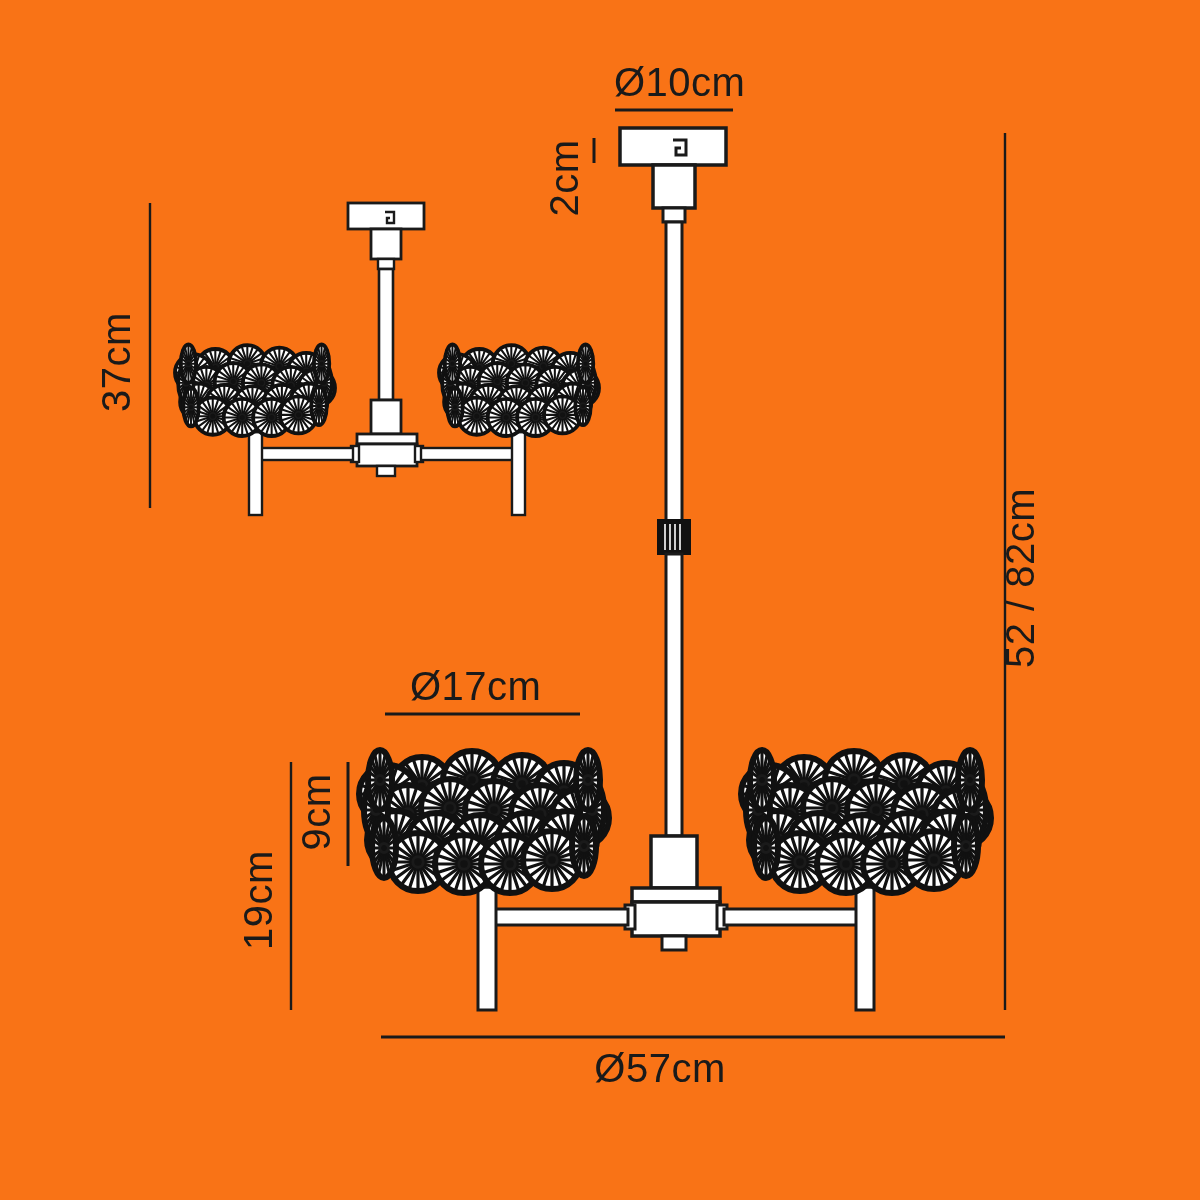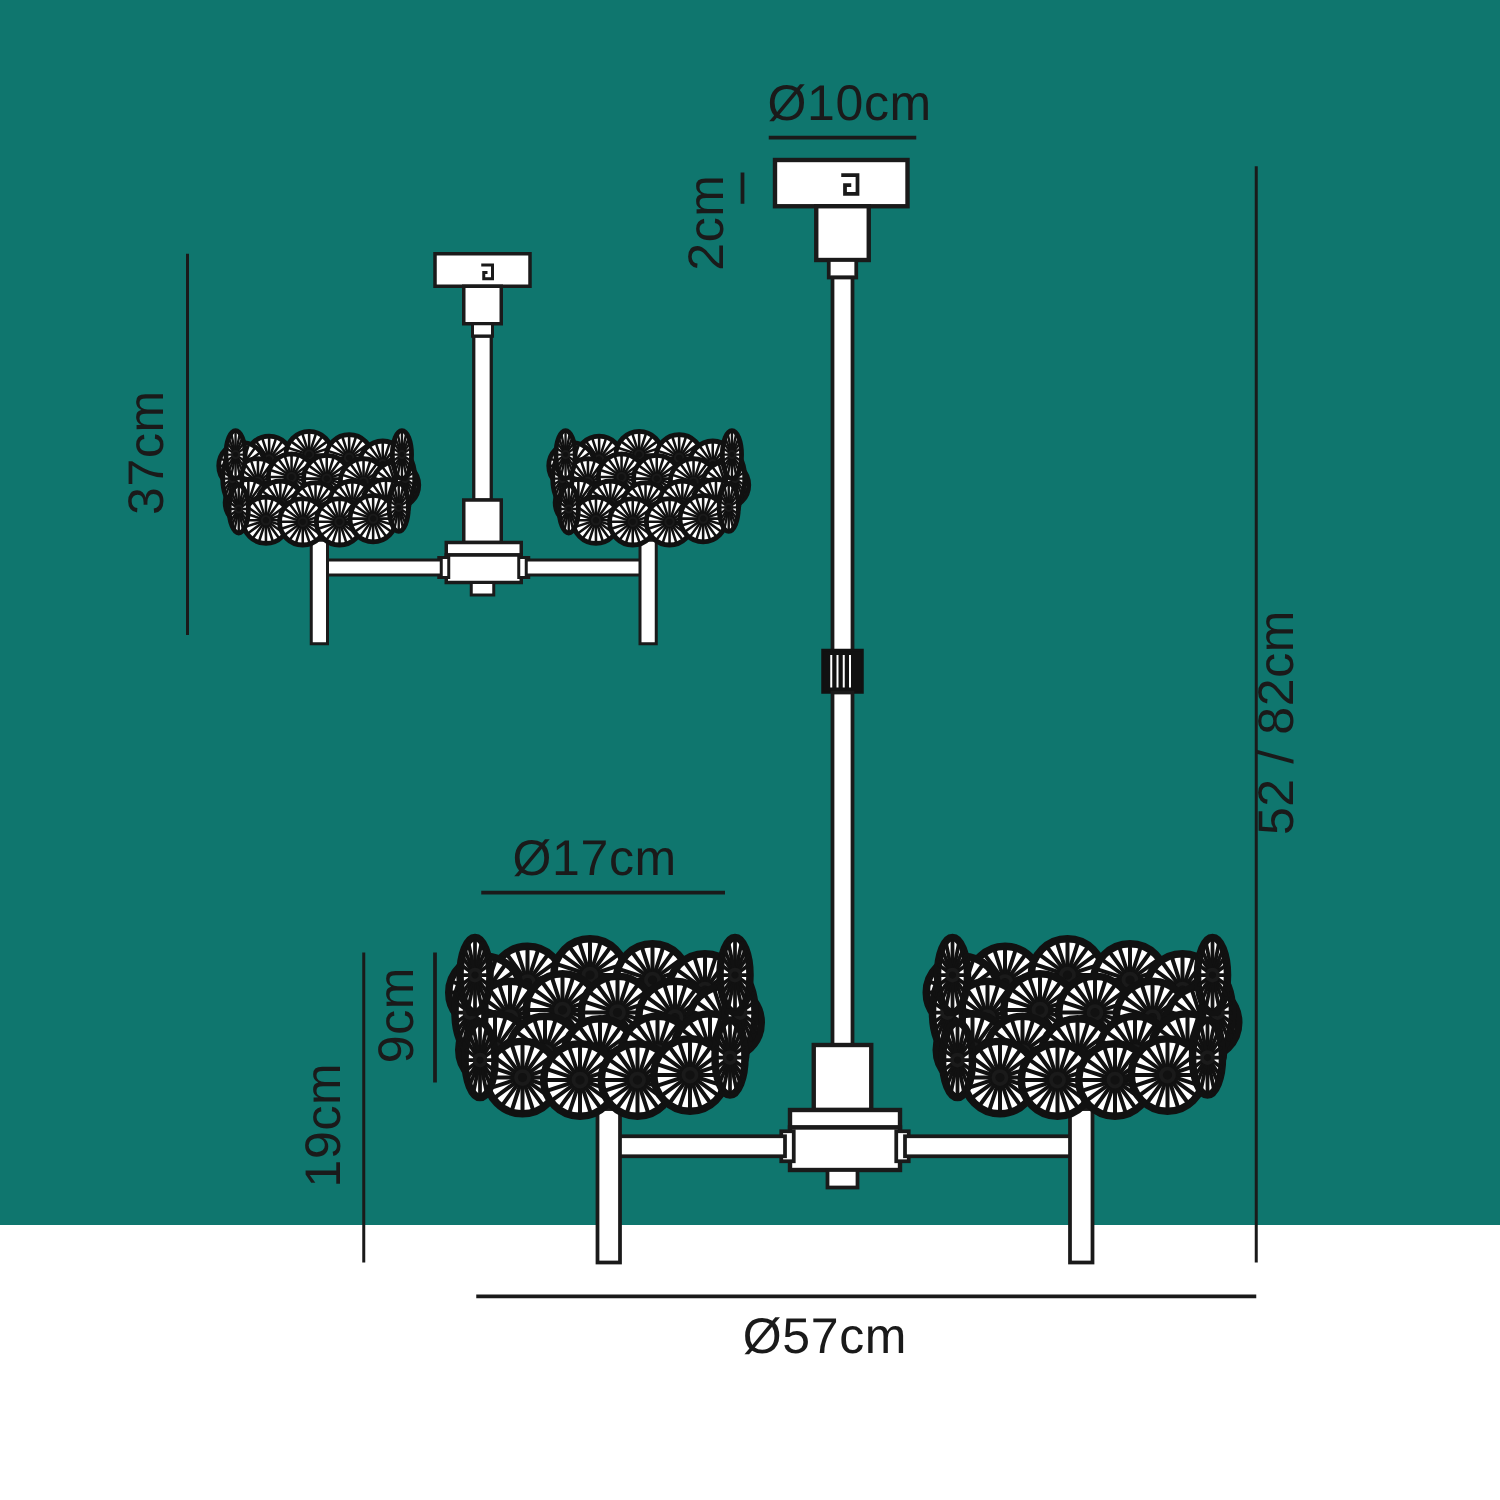--- a/index.html
+++ b/index.html
@@ -1,17 +1,17 @@
 <!DOCTYPE html>
 <html><head>
 <meta charset="utf-8">
 <style>
   html,body{margin:0;padding:0;background:#ffffff;}
   body{width:1200px;height:1200px;overflow:hidden;font-family:"Liberation Sans",sans-serif;}
-  #stage{position:relative;width:1200px;height:980px;background:#0f766e;text-align:center;}
+  #stage{position:relative;width:1200px;height:1200px;background:#f97316;text-align:center;}
   svg.drw{position:absolute;left:0;top:0;width:1200px;height:1200px;}
   .dimtext{font-family:"Liberation Sans",sans-serif;fill:#1a1a1a;font-size:40px;letter-spacing:0.5px;}
 </style>
 </head>
 <body>
 
 <div id="stage">
 
   <svg class="drw" viewBox="0 0 1200 1200">
     <defs>

